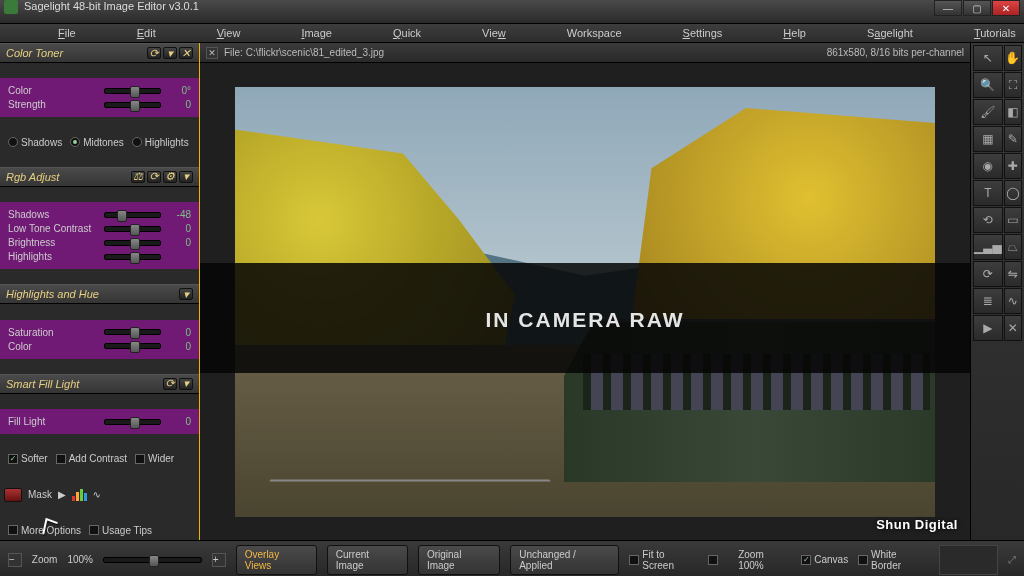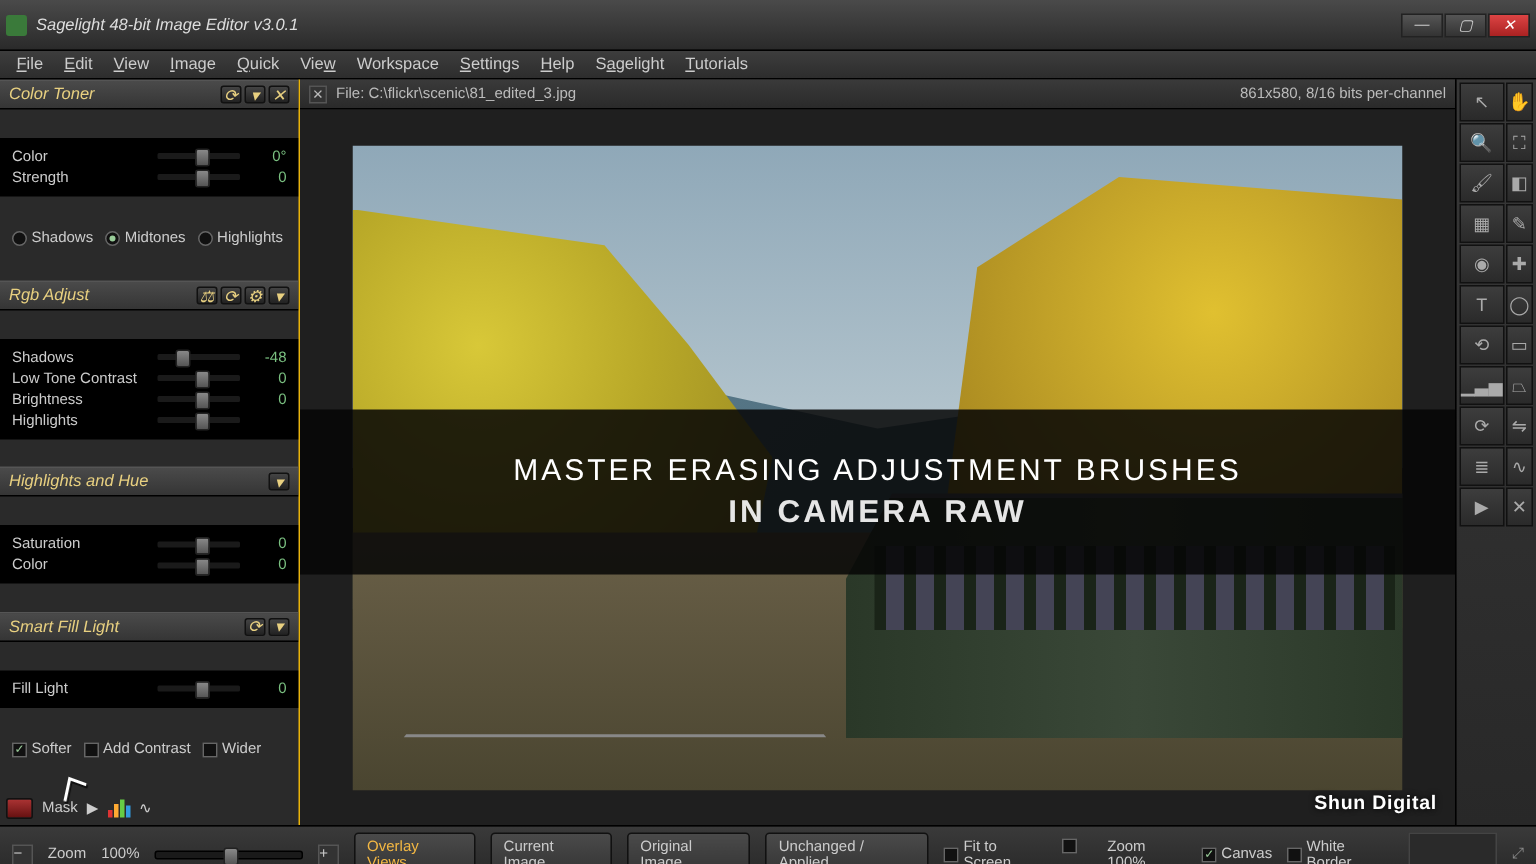--- a/index.html
+++ b/index.html
@@ -1,30 +1,30 @@
 <!DOCTYPE html>
 <html><head>
 <meta charset="utf-8">
 <style>
 * { margin:0; padding:0; box-sizing:border-box; font-family:"Segoe UI",Tahoma,sans-serif; }
 body { width:1024px; height:576px; background:#1a1a1a; overflow:hidden; position:relative; }
-.titlebar { height:34px; background:linear-gradient(#4a4a4a,#2a2a2a); display:flex; align-items:center; padding:0 4px; color:#ddd; font-size:11px; border-bottom:1px solid #000;font-style:italic; }
+.titlebar { height:24px; background:linear-gradient(#4a4a4a,#2a2a2a); display:flex; align-items:flex-start; padding:0 4px; color:#ddd; font-size:11px; border-bottom:1px solid #000; }
 .titlebar .icon { width:14px; height:14px; background:#3a7a3a; margin-right:6px; border-radius:2px; }
 .titlebar .spacer { flex:1; }
 .winbtn { width:28px; height:16px; margin-left:1px; background:linear-gradient(#555,#333); border:1px solid #222; display:flex; align-items:center; justify-content:center; font-size:10px; color:#ccc; }
 .winbtn.close { background:linear-gradient(#d44,#a22); color:#fff; }
 .menubar { height:19px; background:linear-gradient(#3d3d3d,#2d2d2d); display:flex; align-items:center; padding:0 4px; border-bottom:1px solid #000; }
-.menubar span { color:#ccc; font-size:11px; padding:2px 7px; cursor:default; }
+.menubar span { color:#ccc; font-size:11px; padding:2px 7px; cursor:default;margin-left:47px; }
 .menubar span u { text-decoration:underline; }
 .workspace { display:flex; height:497px; }
 .sidebar { width:200px; background:#2a2a2a; border-right:1px solid #eab308; overflow:hidden; display:flex; flex-direction:column;justify-content:space-between; }
 .panel-hdr { background:linear-gradient(#4a4a4a,#353535); color:#e8d080; font-size:11px; font-style:italic; padding:3px 6px; border-top:1px solid #555; border-bottom:1px solid #000; display:flex; align-items:center; }
 .panel-hdr .hicons { margin-left:auto; display:flex; gap:2px; }
 .chip { width:14px; height:12px; background:linear-gradient(#444,#222); border:1px solid #111; border-radius:2px; display:flex; align-items:center; justify-content:center; }
-.panel-body { padding:4px 8px; background:#000000; }
+.panel-body { padding:4px 8px; background:#701a75; }
 .slider-row { display:flex; align-items:center; font-size:10px; color:#ccc; margin:3px 0; }
 .slider-row .lbl { width:90px; }
 .slider-row .track { flex:1; height:6px; background:#1a1a1a; border:1px solid #000; border-radius:2px; position:relative; margin:0 6px; }
 .slider-row .thumb { position:absolute; top:-3px; width:10px; height:12px; background:linear-gradient(#888,#555); border:1px solid #222; border-radius:2px; }
 .slider-row .val { width:24px; text-align:right; color:#7ac080; }
 .radiorow { display:flex; gap:8px; font-size:10px; color:#ccc; padding:4px 8px; }
 .radiorow label { display:flex; align-items:center; gap:3px; }
 .rd { width:10px; height:10px; border-radius:50%; border:1px solid #666; background:#111; display:inline-block; }
 .rd.on::after { content:""; display:block; width:4px; height:4px; background:#9c9; border-radius:50%; margin:2px; }
 .cb { width:10px; height:10px; border:1px solid #666; background:#111; display:inline-flex; align-items:center; justify-content:center; font-size:8px; color:#9c9; }
@@ -230,20 +230,30 @@
       <span>Mask</span>
       <span>▶</span>
       <span class="minibars">
         <span style="height:5px;background:#d33"></span>
           <span style="height:9px;background:#fa3"></span>
           <span style="height:12px;background:#6c4"></span>
           <span style="height:8px;background:#39d"></span>
       </span>
       <span>∿</span>
     </div>
+    <div class="radiorow">
+      <label>
+          <span class="cb"></span>
+          <span>More Options</span>
+        </label>
+      <label>
+          <span class="cb"></span>
+          <span>Usage Tips</span>
+        </label>
+    </div>
   </aside>
 
   <main class="center">
     <div class="tabrow">
       <span class="tabclose">✕</span>
       <span>File:</span>&nbsp;
       <span>C:\flickr\scenic\81_edited_3.jpg</span>
       <span style="flex:1"></span>
       <span>861x580, 8/16 bits per-channel</span>
     </div>
@@ -251,21 +261,20 @@
       <div class="photo">
         <div class="sky"></div>
         <div class="mtn"></div>
         <div class="trees1"></div>
         <div class="trees2"></div>
         <div class="tracks"></div>
         <div class="rail r1"></div>
         <div class="train"></div>
       </div>
       <div class="overlay-band">
-        <div class="ov-l1">MASTER ERASING ADJUSTMENT BRUSHES</div>
         <div class="ov-l2">IN CAMERA RAW</div>
       </div>
       <div class="watermark">Shun Digital</div>
     </div>
   </main>
 
   <aside class="rpanel">
     <div class="tool">↖</div>
     <div class="tool">✋</div>
     <div class="tool">🔍</div>
@@ -302,21 +311,21 @@
 
   <span class="tabbtn active">Overlay Views</span>
   <span class="tabbtn">Current Image</span>
   <span class="tabbtn">Original Image</span>
   <span class="tabbtn">Unchanged / Applied</span>
 
   <label style="display:flex;align-items:center;gap:3px">
       <span class="cb"></span>
       <span>Fit to Screen</span>
     </label>
-  <label style="display:flex;gap:20px">
+  <label style="display:flex;align-items:center;gap:20px">
       <span class="cb"></span>
       <span>Zoom 100%</span>
     </label>
   <label style="display:flex;align-items:center;gap:3px">
       <span class="cb">✓</span>
       <span>Canvas</span>
     </label>
   <label style="display:flex;align-items:center;gap:3px">
       <span class="cb"></span>
       <span>White Border</span>

